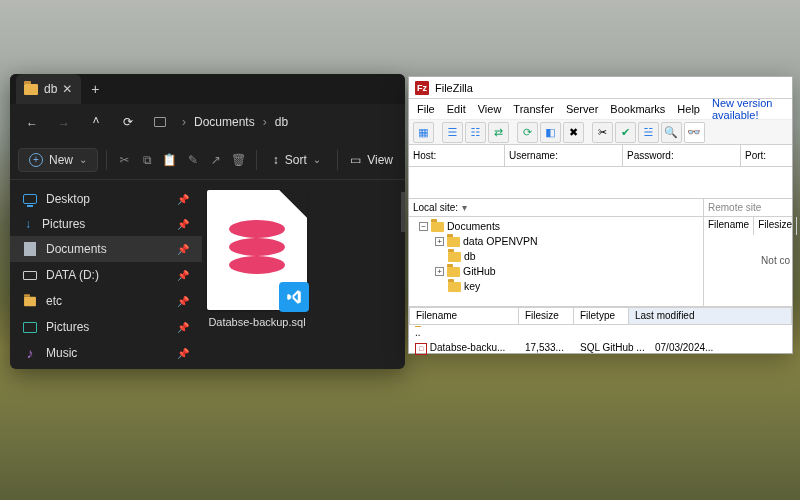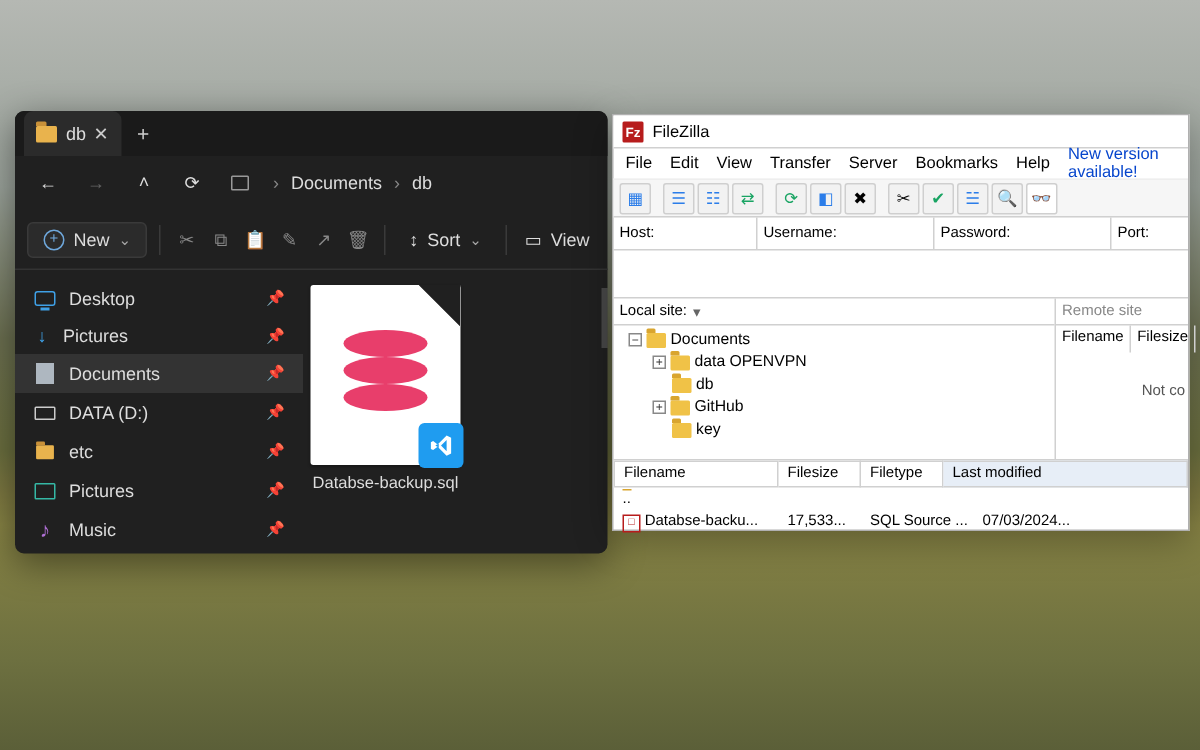--- a/index.html
+++ b/index.html
@@ -325,19 +325,19 @@
       <div style="width:55px">Filetype</div>
       <div class="sorted" style="flex:1">Last modified</div>
     </div>
     <div class="fz-list">
       <div class="lrow">
         <div class="cell" style="width:110px"><span class="fld-y"></span> <span>..</span></div>
       </div>
       <div class="lrow">
         <div class="cell" style="width:110px"><span class="sql-ico">□</span> <span>Databse-backu...</span></div>
         <div class="cell" style="width:55px">17,533...</div>
-        <div class="cell" style="width:75px">SQL Source ...</div>
+        <div class="cell" style="width:75px">SQL GitHub ...</div>
         <div class="cell" style="flex:1">07/03/2024...</div>
       </div>
     </div>
   </div>
 
 </div>
 
 </body></html>

